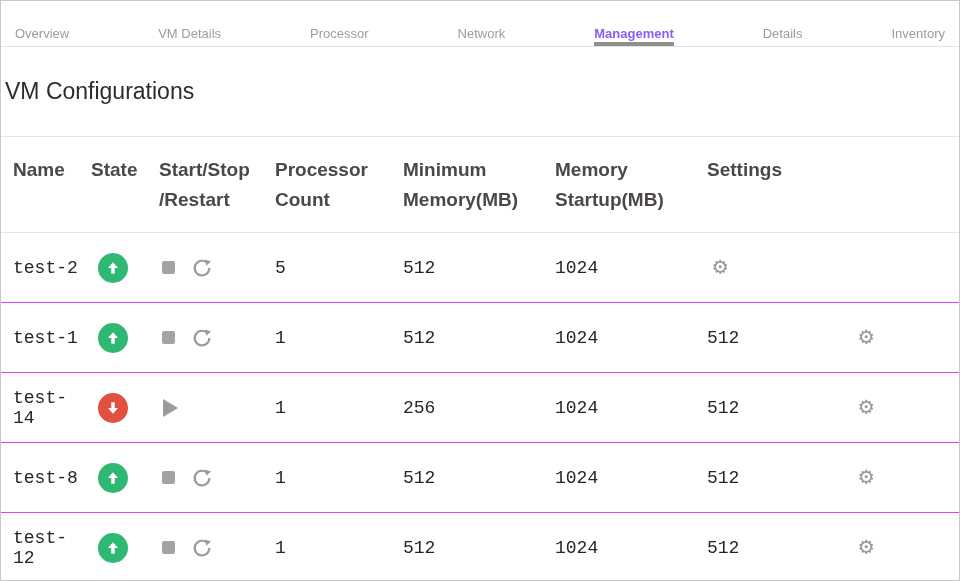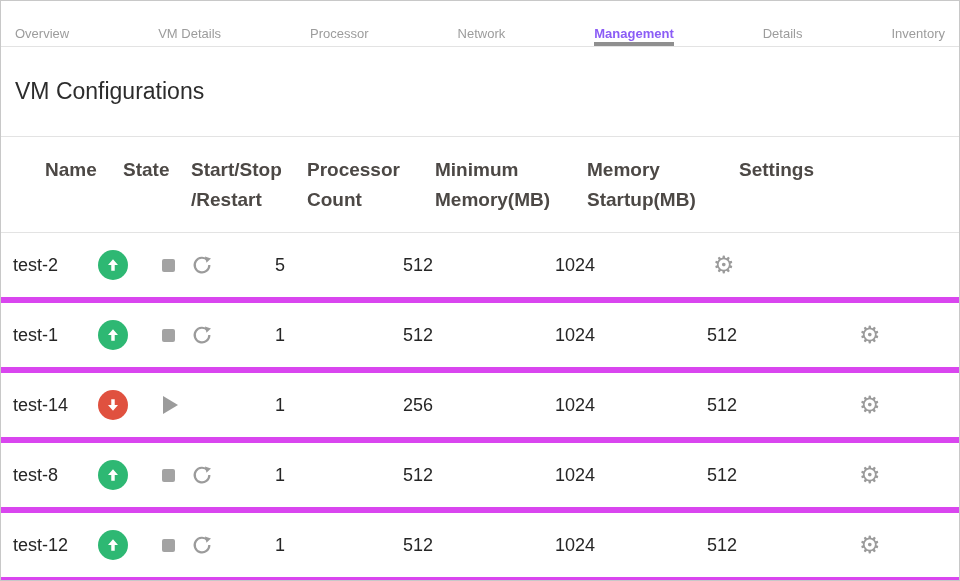--- a/index.html
+++ b/index.html
@@ -34,21 +34,21 @@
   }
   .tab.active {
     color:#8b5cf6;
     font-weight:700;
     border-bottom-color:#8f8f8f;
   }
 
   
   .section-header {
     height:90px;
-    padding:0 14px;
+    padding:0 4px;
     display:flex;
     align-items:center;
     border-bottom:1px solid #e3e3e3;
   }
   .section-title {
     font-size:23px;
     color:#2c2c2c;
     font-weight:400;
   }
 
@@ -62,28 +62,28 @@
     height:96px;
     border-bottom:1px solid #e3e3e3;
   }
   .hcell {
     font-size:19px;
     font-weight:700;
     color:#4c4845;
     padding-top:18px;
     padding-right:10px;
     line-height:30px;
-    margin-left:32px;
   }
   .trow {
     height:70px;
     align-items:center;
-    border-bottom:6px solid #d946ef;
+    border-bottom:1px solid #d946ef;
     font-size:18px;
     color:#262626;
+    font-family:Liberation Mono, monospace;
   }
   .cell { padding-right:10px; }
 
   
   .state-badge {
     width:30px; height:30px;
     border-radius:50%;
     display:flex; align-items:center; justify-content:center;
     margin-left:7px;
   }

